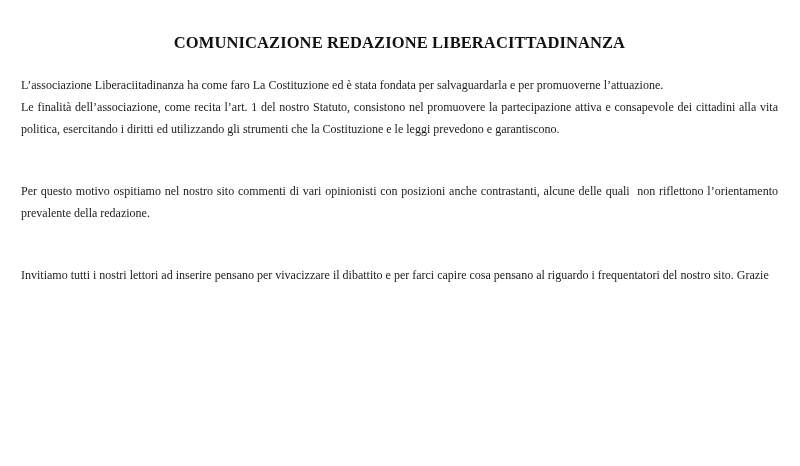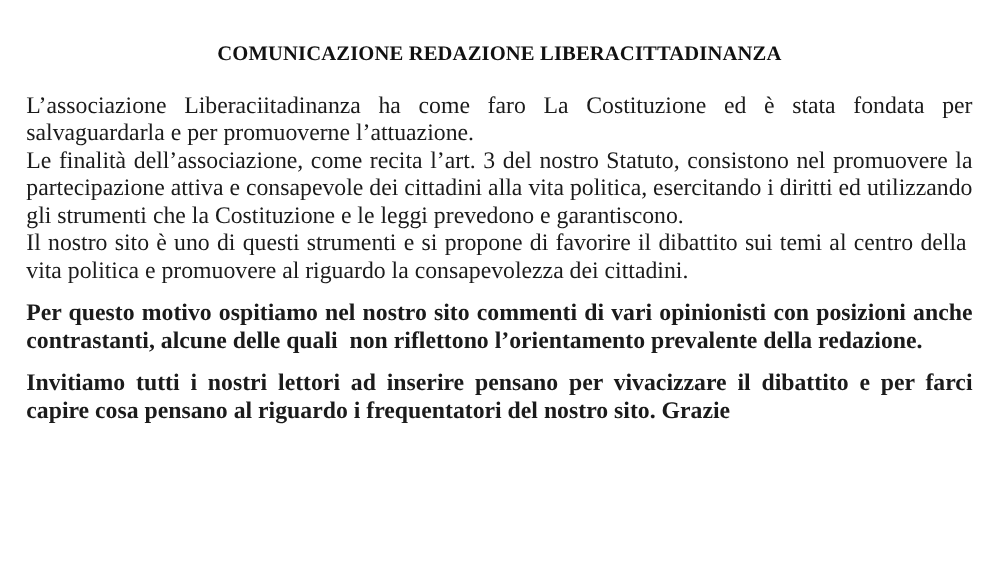--- a/index.html
+++ b/index.html
@@ -24,42 +24,40 @@
     line-height: 22px;
     font-weight: 700;
     text-align: center;
     color: #111111;
     letter-spacing: 0.1px;
   }
   .block {
     margin: 0;
   }
   .block + .block {
-    margin-top: 12px;
-    font-weight: bold;
+    margin-top: 40px;
   }
   .block p {
     margin: 0;
-    font-size: 19px;
+    font-size: 12px;
     line-height: 22px;
     text-align: justify;
     color: #1b1b1b;
   }
 </style>
 </head>
 <body>
 
 <div class="page">
 
   <h1 class="title">COMUNICAZIONE REDAZIONE LIBERACITTADINANZA</h1>
 
   <div class="block">
     <p>L’associazione Liberaciitadinanza ha come faro La Costituzione ed è stata fondata per salvaguardarla e per promuoverne l’attuazione.</p>
-    <p>Le finalità dell’associazione, come recita l’art. 3 del nostro Statuto, consistono nel promuovere la partecipazione attiva e consapevole dei cittadini alla vita politica, esercitando i diritti ed utilizzando gli strumenti che la Costituzione e le leggi prevedono e garantiscono.</p>
-    <p>Il nostro sito è uno di questi strumenti e si propone di favorire il dibattito sui temi al centro della&nbsp; vita politica e promuovere al riguardo la consapevolezza dei cittadini.</p>
+    <p>Le finalità dell’associazione, come recita l’art. 1 del nostro Statuto, consistono nel promuovere la partecipazione attiva e consapevole dei cittadini alla vita politica, esercitando i diritti ed utilizzando gli strumenti che la Costituzione e le leggi prevedono e garantiscono.</p>
   </div>
 
   <div class="block">
     <p>Per questo motivo ospitiamo nel nostro sito commenti di vari opinionisti con posizioni anche contrastanti, alcune delle quali&nbsp; non riflettono l’orientamento prevalente della redazione.</p>
   </div>
 
   <div class="block">
     <p>Invitiamo tutti i nostri lettori ad inserire pensano per vivacizzare il dibattito e per farci capire cosa pensano al riguardo i frequentatori del nostro sito. Grazie</p>
   </div>
 

